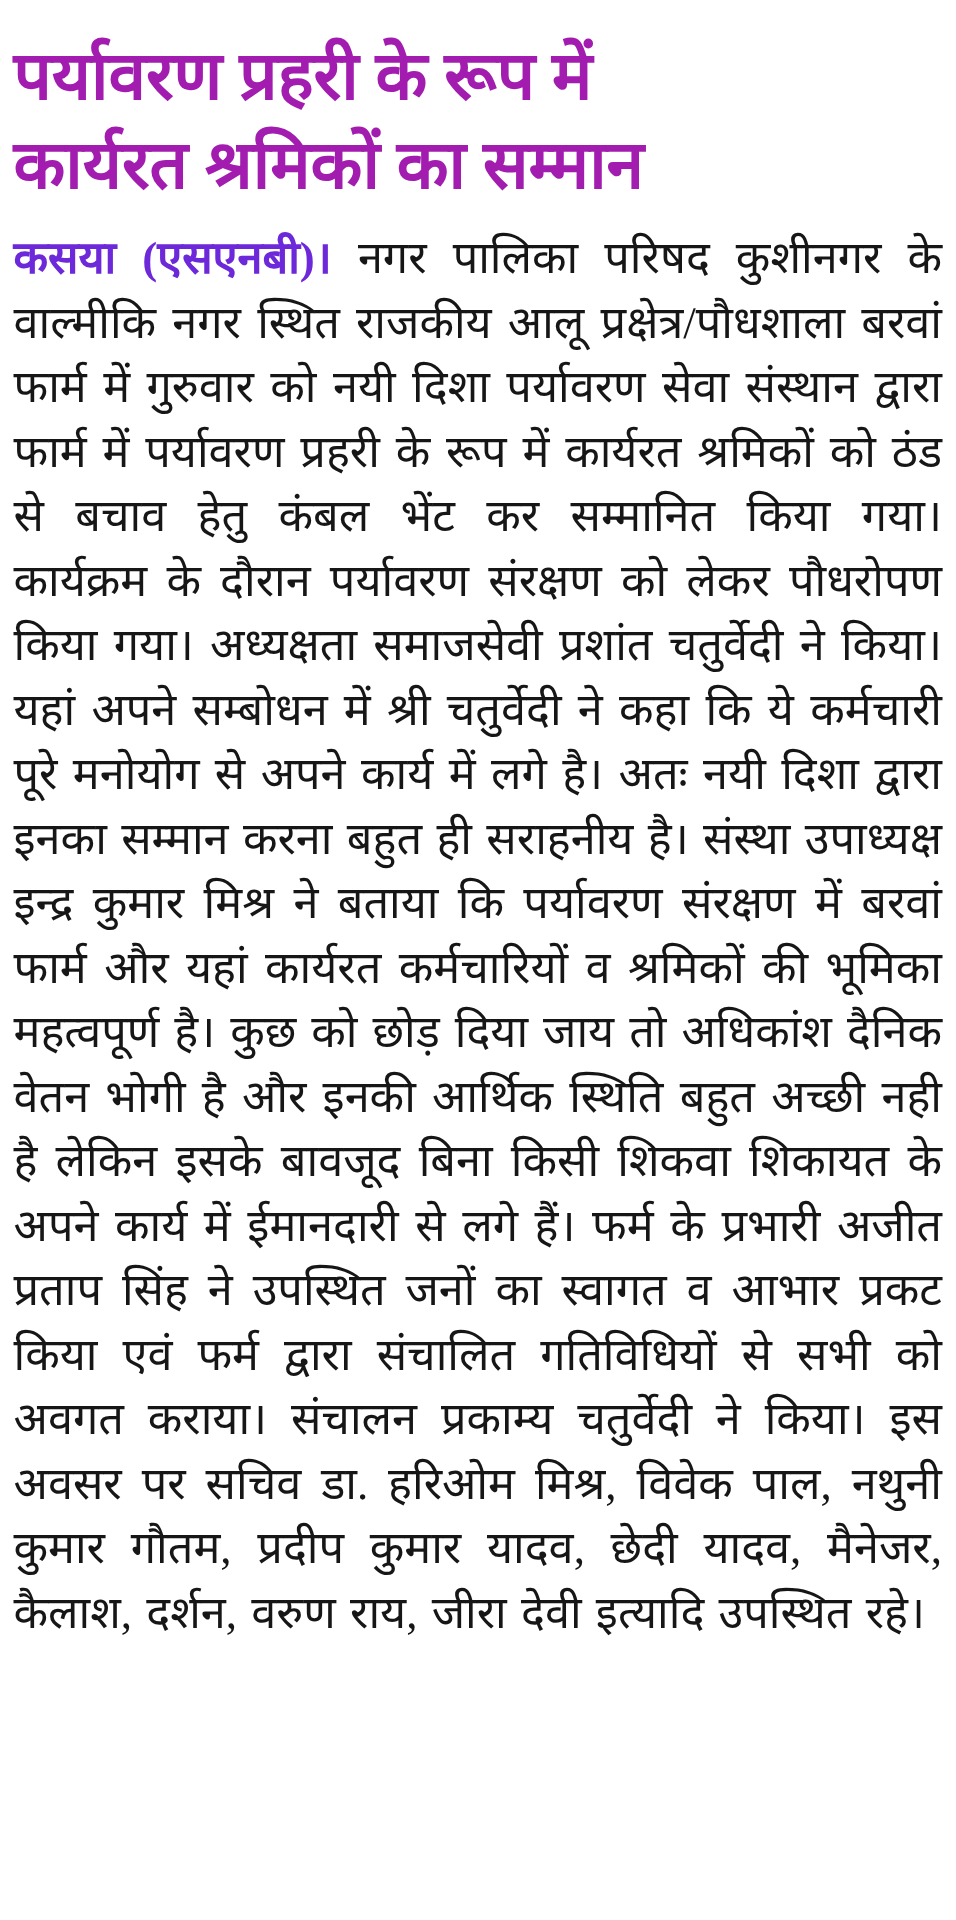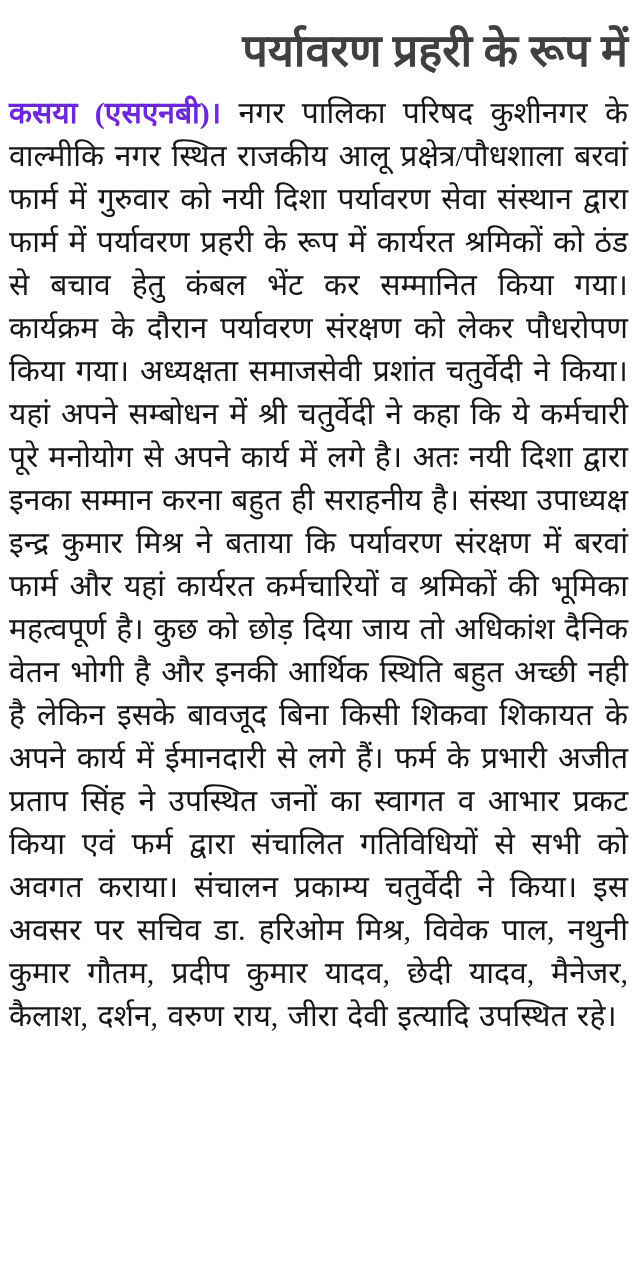--- a/index.html
+++ b/index.html
@@ -13,25 +13,25 @@
     height: 1280px;
     box-sizing: border-box;
     background: #ffffff;
     color: #151515;
     padding: 16px 9px 0 9px;
     overflow: hidden;
     font-family: "Liberation Serif", "DejaVu Sans", sans-serif;
   }
   .headline {
     margin: 6px 0 10px 0;
-    text-align: right;
+    text-align: left;
     font-weight: 700;
     font-size: 45px;
     line-height: 1.32;
-    color: #404040;
+    color: #a21caf;
   }
   .headline-line {
     display: block;
     white-space: nowrap;
   }
   .article-body {
     margin: 4px 0 0 0;
     font-size: 30px;
     line-height: 43px;
     text-align: justify;
@@ -44,17 +44,18 @@
     color: #6d28d9;
   }
 </style>
 </head>
 <body>
 
 <div class="page">
 
   <h1 class="headline">
     <span class="headline-line">पर्यावरण प्रहरी के रूप में</span>
+    <span class="headline-line">कार्यरत श्रमिकों का सम्मान</span>
   </h1>
 
   <p class="article-body"><strong class="dateline">कसया (एसएनबी)।</strong> <span>नगर पालिका परिषद कुशीनगर के वाल्मीकि नगर स्थित राजकीय आलू प्रक्षेत्र/पौधशाला बरवां फार्म में गुरुवार को नयी दिशा पर्यावरण सेवा संस्थान द्वारा फार्म में पर्यावरण प्रहरी के रूप में कार्यरत श्रमिकों को ठंड से बचाव हेतु कंबल भेंट कर सम्मानित किया गया। कार्यक्रम के दौरान पर्यावरण संरक्षण को लेकर पौधरोपण किया गया। अध्यक्षता समाजसेवी प्रशांत चतुर्वेदी ने किया। यहां अपने सम्बोधन में श्री चतुर्वेदी ने कहा कि ये कर्मचारी पूरे मनोयोग से अपने कार्य में लगे है। अतः नयी दिशा द्वारा इनका सम्मान करना बहुत ही सराहनीय है। संस्था उपाध्यक्ष इन्द्र कुमार मिश्र ने बताया कि पर्यावरण संरक्षण में बरवां फार्म और यहां कार्यरत कर्मचारियों व श्रमिकों की भूमिका महत्वपूर्ण है। कुछ को छोड़ दिया जाय तो अधिकांश दैनिक वेतन भोगी है और इनकी आर्थिक स्थिति बहुत अच्छी नही है लेकिन इसके बावजूद बिना किसी शिकवा शिकायत के अपने कार्य में ईमानदारी से लगे हैं। फर्म के प्रभारी अजीत प्रताप सिंह ने उपस्थित जनों का स्वागत व आभार प्रकट किया एवं फर्म द्वारा संचालित गतिविधियों से सभी को अवगत कराया। संचालन प्रकाम्य चतुर्वेदी ने किया। इस अवसर पर सचिव डा. हरिओम मिश्र, विवेक पाल, नथुनी कुमार गौतम, प्रदीप कुमार यादव, छेदी यादव, मैनेजर, कैलाश, दर्शन, वरुण राय, जीरा देवी इत्यादि उपस्थित रहे।</span></p>
 
 </div>
 
 </body></html>

